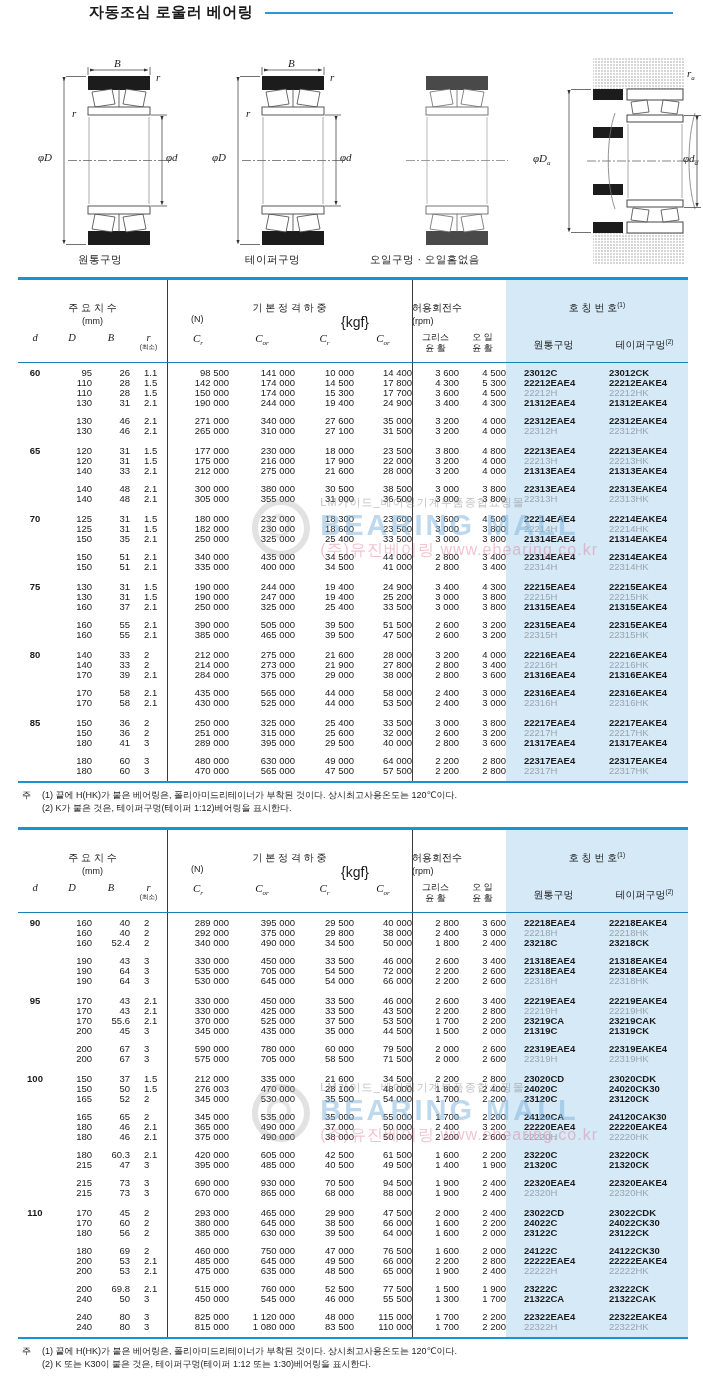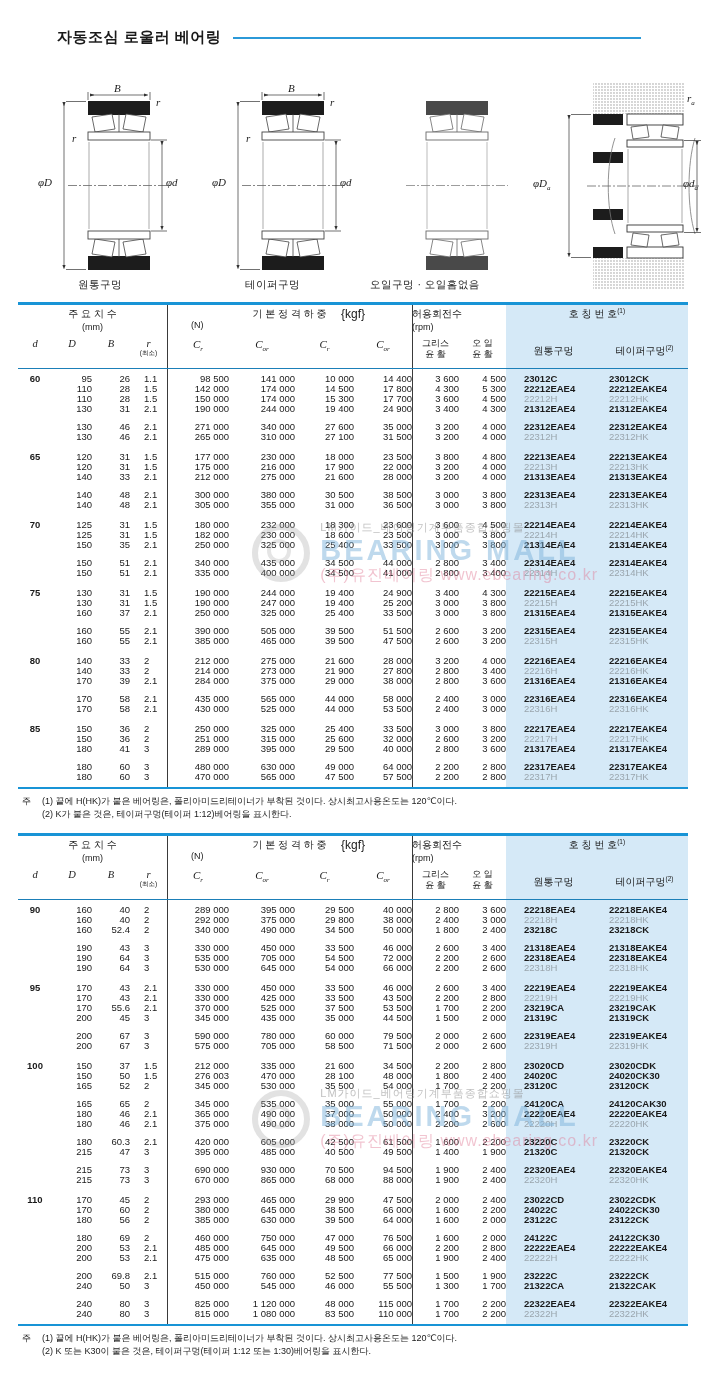--- a/index.html
+++ b/index.html
@@ -1,44 +1,44 @@
 <!DOCTYPE html>
 <html><head>
 <meta charset="utf-8">
 <style>
   html,body{margin:0;padding:0;}
   body{width:703px;height:1388px;overflow:hidden;position:relative;background:#fff;
        font-family:"Liberation Sans","DejaVu Sans",sans-serif;color:#1a1a1a;}
   
-  .titlebar{display:flex;align-items:center;padding:26px 0 0 57px;height:22px;}
+  .titlebar{display:flex;align-items:center;padding:1px 0 0 57px;height:22px;margin-left:32px;}
   .titlebar h1{font-size:15px;font-weight:700;margin:0;letter-spacing:.5px;}
   .title-rule{height:2px;background:#2b99d8;width:408px;margin-left:12px;margin-top:2px;}
   
   .diagrams{position:relative;height:222px;margin-top:32px;}
   .fig{position:absolute;}
   .fig svg{display:block;}
   .figlab{position:absolute;font-family:"Liberation Serif","DejaVu Serif",serif;
           font-style:italic;font-size:11px;color:#222;}
   .figlab sub{font-size:7px;font-style:italic;}
   .caption{position:absolute;top:198px;font-size:10.5px;color:#222;letter-spacing:.5px;}
   
   .tbl{position:relative;width:670px;margin:0 0 0 18px;
        border-top:3px solid #1894d6;border-bottom:2px solid #1894d6;}
   .band{position:absolute;left:488px;right:0;top:0;bottom:0;background:#d5e9f7;z-index:0;}
   .vline{position:absolute;top:0;bottom:0;width:1px;background:#3a3a3a;z-index:2;}
   .vl1{left:149px}.vl2{left:394px}
   .thead{position:relative;z-index:3;border-bottom:1px solid #1b7fb8;}
-  .th-row1{display:flex;height:30px;padding-top:2px;font-size:10px;}
+  .th-row1{display:flex;height:30px;padding-top:21px;font-size:10px;}
   .th-row2{display:flex;height:30px;padding-top:1px;font-size:10px;}
   .h-dims{width:149px;text-align:center;}
   .h-load{width:245px;text-align:center;position:relative;}
   .h-rpm{width:94px;text-align:left;}
   .h-name{width:182px;text-align:center;}
   .un{position:absolute;left:24px;top:13px;font-size:9px;}
-  .uk{position:absolute;left:174px;top:0;font-size:12px;}
+  .uk{position:absolute;left:174px;top:13px;font-size:14px;}
   .usub{font-size:9px;display:block;margin-top:1px;}
   sup{font-size:6.5px;}
   .hc{text-align:center !important;padding:0 !important;font-weight:400 !important;}
   .ser{font-family:"Liberation Serif","DejaVu Serif",serif;font-style:italic;font-size:10.5px;}
   .csym{font-family:"Liberation Serif","DejaVu Serif",serif;font-style:italic;font-size:11px;}
   .csym-sub{font-size:7px;font-style:italic;font-family:"Liberation Serif",serif;}
   .tiny{font-size:6.5px;display:block;margin-top:0px;}
   .two{line-height:11px;font-size:9px;}
   
   .tbody{position:relative;z-index:1;}

